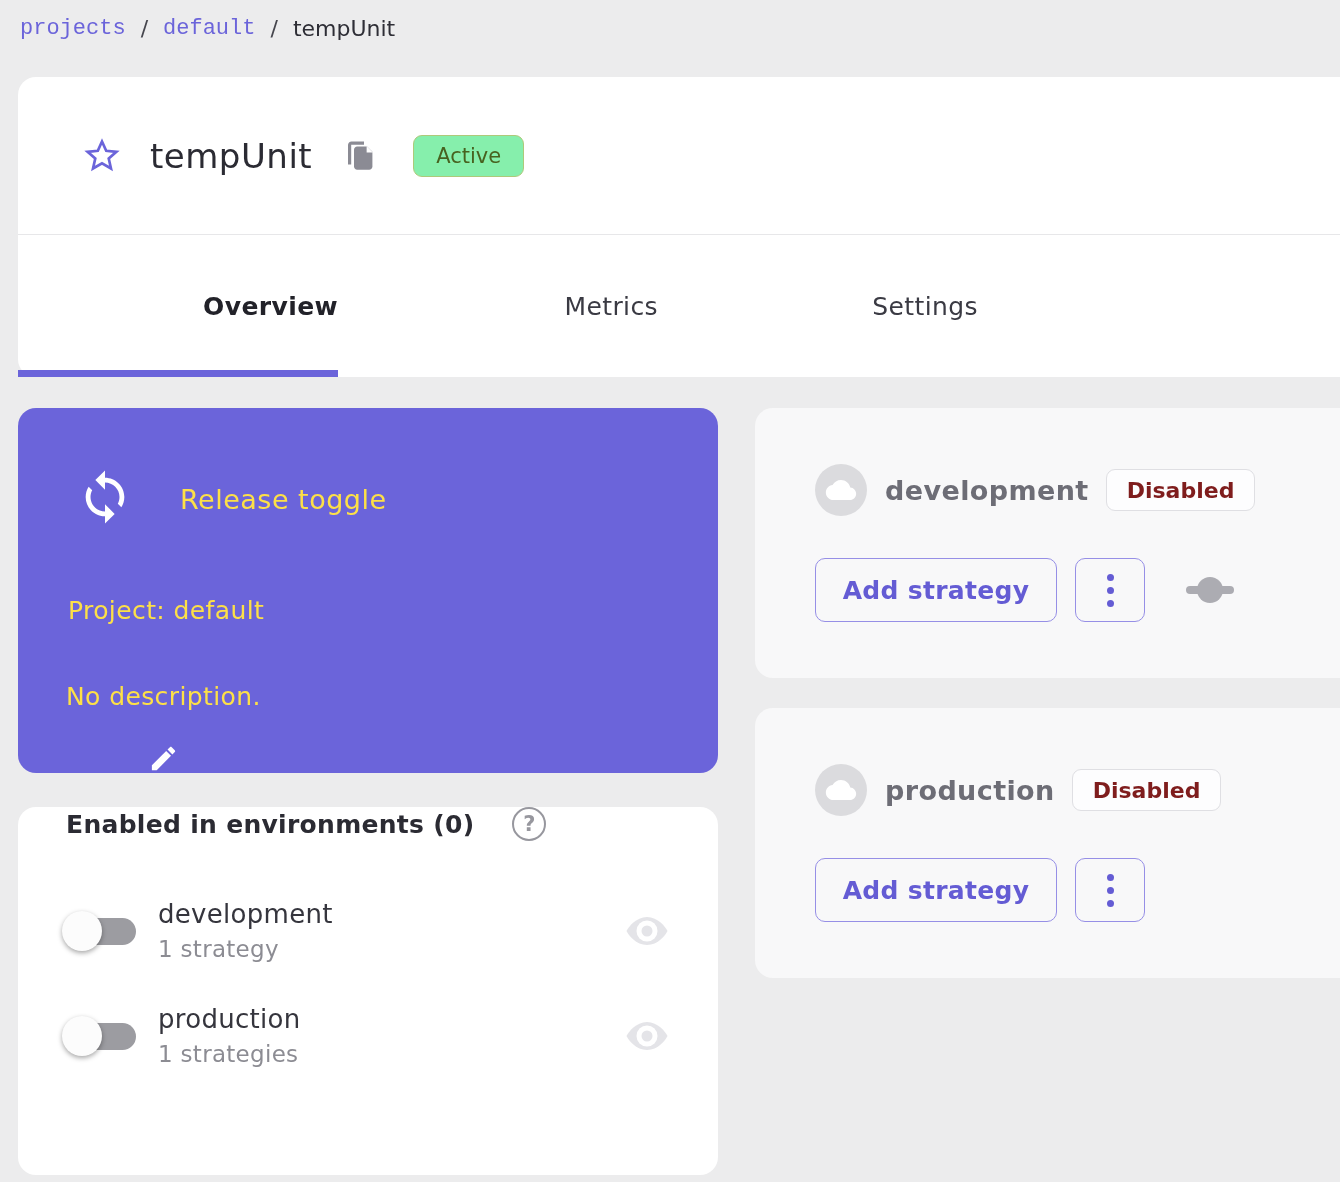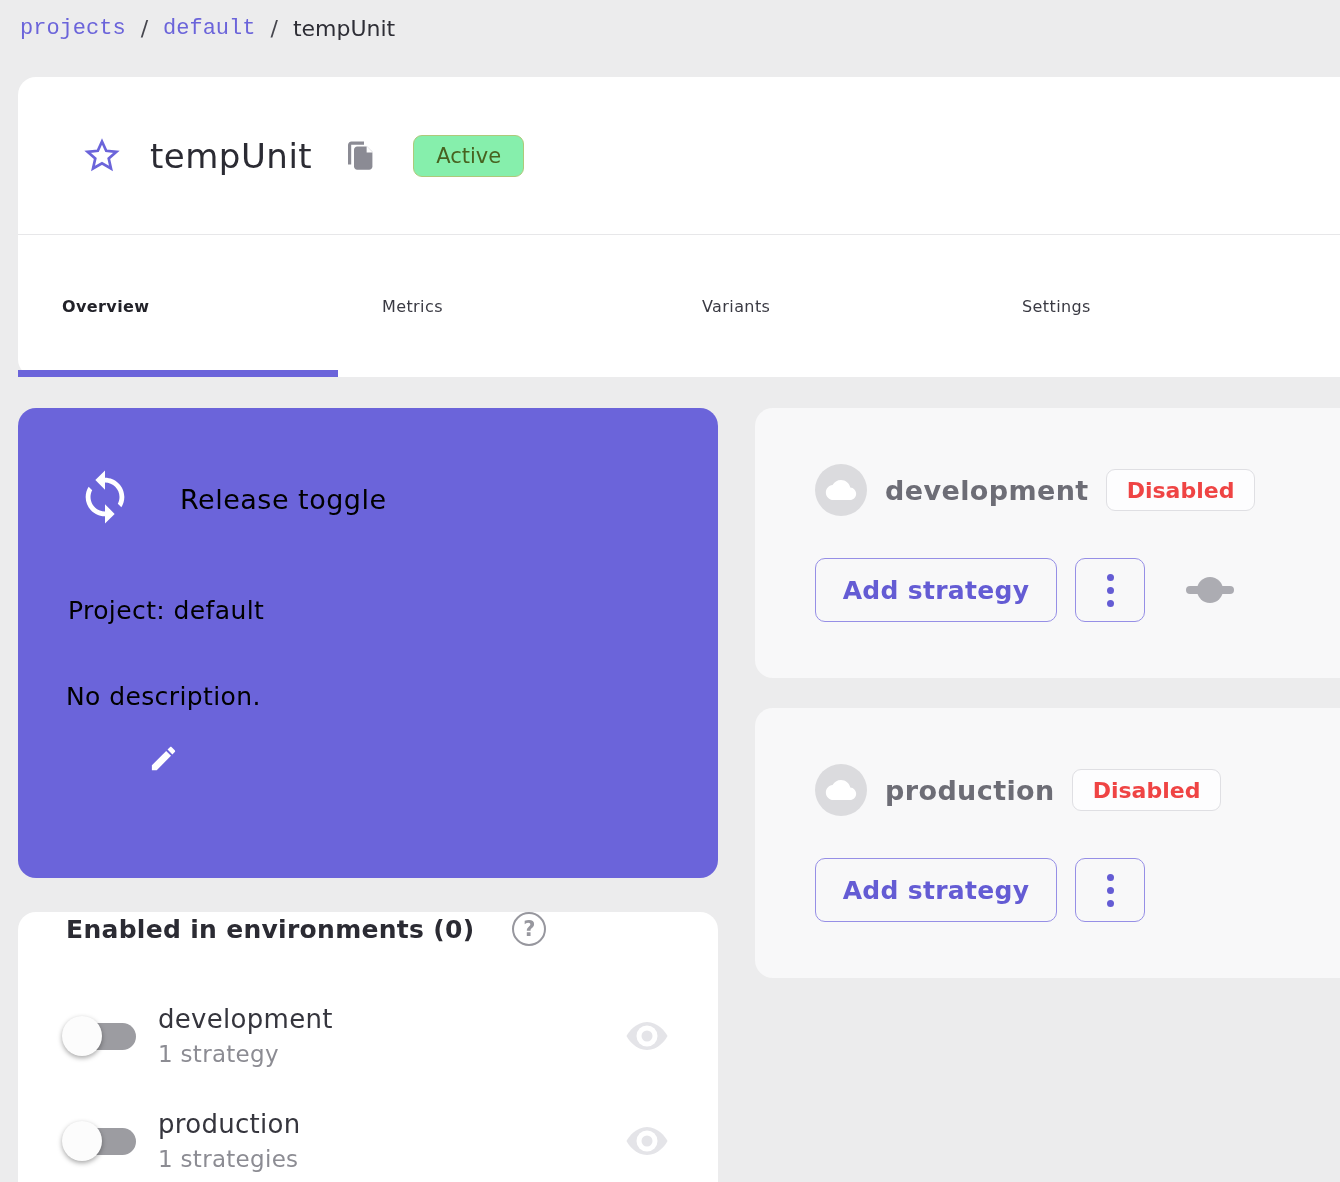--- a/index.html
+++ b/index.html
@@ -22,33 +22,33 @@
   .header-top { height:158px; display:flex; align-items:center; padding-left:64px; border-bottom:1px solid #E7E7E9; }
   .star-btn { width:40px; height:40px; display:flex; align-items:center; justify-content:center; cursor:pointer; }
   .page-title { margin-left:28px; font-size:34px; font-weight:500; color:#2B2B33; letter-spacing:.5px; }
   .copy-btn { margin-left:34px; display:flex; align-items:center; cursor:pointer; }
   .badge-active {
     margin-left:39px; height:42px; padding:0 22px; display:flex; align-items:center;
     background:#86efac; border:1.5px solid #AEC97A; border-radius:9px;
     color:#47621F; font-weight:normal; font-size:21px;
   }
   .tabs { height:142px; display:flex; }
-  .tab { width:320px; position:relative; display:flex; align-items:center; justify-content:flex-start;
-         font-size:16px; color:#3A3A43; cursor:pointer; letter-spacing:.4px;padding-left:44px; }
+  .tab { width:320px; position:relative; display:flex; align-items:center; justify-content:flex-end;
+         font-size:25px; color:#3A3A43; cursor:pointer; letter-spacing:.4px;padding-left:44px; }
   .tab.active { font-weight:bold; color:#222229; }
   .tab .indicator { display:none; }
   .tab.active .indicator { display:block; position:absolute; left:0; bottom:0; width:100%; height:7px; background:#6B64DA; }
 
   
   .content { display:flex; gap:37px; margin:31px 0 0 18px; }
   .col-left { width:700px; flex:none; }
   .col-right { flex:1; min-width:0; }
 
   
-  .toggle-card { position:relative; height:470px; background:#6B64DA; border-radius:18px; color:#000000; }
+  .toggle-card { position:relative; height:365px; background:#6B64DA; border-radius:18px; color:#fde047; }
   .type-row { position:absolute; top:60px; left:58px; display:flex; align-items:center; gap:46px; }
   .type-row .label { font-size:27px; letter-spacing:.5px; }
   .project-line { position:absolute; top:188px; left:50px; font-size:25px; letter-spacing:.4px; }
   .desc-line { position:absolute; top:274px; left:48px; display:flex; align-items:center; gap:32px; font-size:25px; letter-spacing:.4px;flex-direction:column; }
   .edit-btn { display:flex; align-items:center; cursor:pointer; }
 
   
   .enabled-card { margin-top:34px; height:368px; background:#FFFFFF; border-radius:18px; }
   .enabled-title-row { display:flex; align-items:center; gap:38px; padding-left:48px; }
   .enabled-title { font-size:25px; font-weight:bold; color:#2B2B33; letter-spacing:.3px; }
@@ -70,21 +70,21 @@
 
   
   .env-card { background:#F8F8F9; border-radius:18px 0 0 18px; height:270px; padding:56px 0 0 60px; }
   .env-card + .env-card { margin-top:30px; }
   .env-head { display:flex; align-items:center; }
   .avatar { width:52px; height:52px; flex:none; border-radius:50%; background:#DBDBDE;
             display:flex; align-items:center; justify-content:center; }
   .env-title { margin-left:18px; font-size:27px; font-weight:bold; color:#6D6D76; letter-spacing:.4px; }
   .badge-disabled { margin-left:17px; height:42px; padding:0 20px; display:flex; align-items:center;
                     background:#FDFDFE; border:1.5px solid #DFDFE3; border-radius:9px;
-                    color:#ef4444; font-weight:bold; font-size:22px; }
+                    color:#7f1d1d; font-weight:bold; font-size:22px; }
   .env-actions { margin-top:42px; display:flex; align-items:center; }
   .btn-add { width:242px; height:64px; border:1.5px solid #968FE6; border-radius:10px; background:transparent;
              color:#645CD4; font-weight:bold; font-size:25px; letter-spacing:.3px; cursor:pointer;
              font-family:inherit; }
   .btn-kebab { margin-left:18px; width:70px; height:64px; border:1.5px solid #968FE6; border-radius:10px;
                background:transparent; display:flex; align-items:center; justify-content:center; cursor:pointer; }
   .dots { display:flex; flex-direction:column; gap:6px; }
   .dots i { width:7px; height:7px; border-radius:50%; background:#645CD4; }
   .slider-icon { margin-left:40px; display:flex; align-items:center; }
 </style>
@@ -119,24 +119,20 @@
   <div class="tabs">
     <div class="tab active">
       <span>Overview</span>
       <span class="indicator"></span>
     </div>
     <div class="tab">
       <span>Metrics</span>
 
     </div>
     <div class="tab">
-      <span>Variants</span>
-
-    </div>
-    <div class="tab">
       <span>Settings</span>
 
     </div>
   </div>
 </section>
 
 <main class="content">
   <div class="col-left">
 
     <section class="toggle-card">

